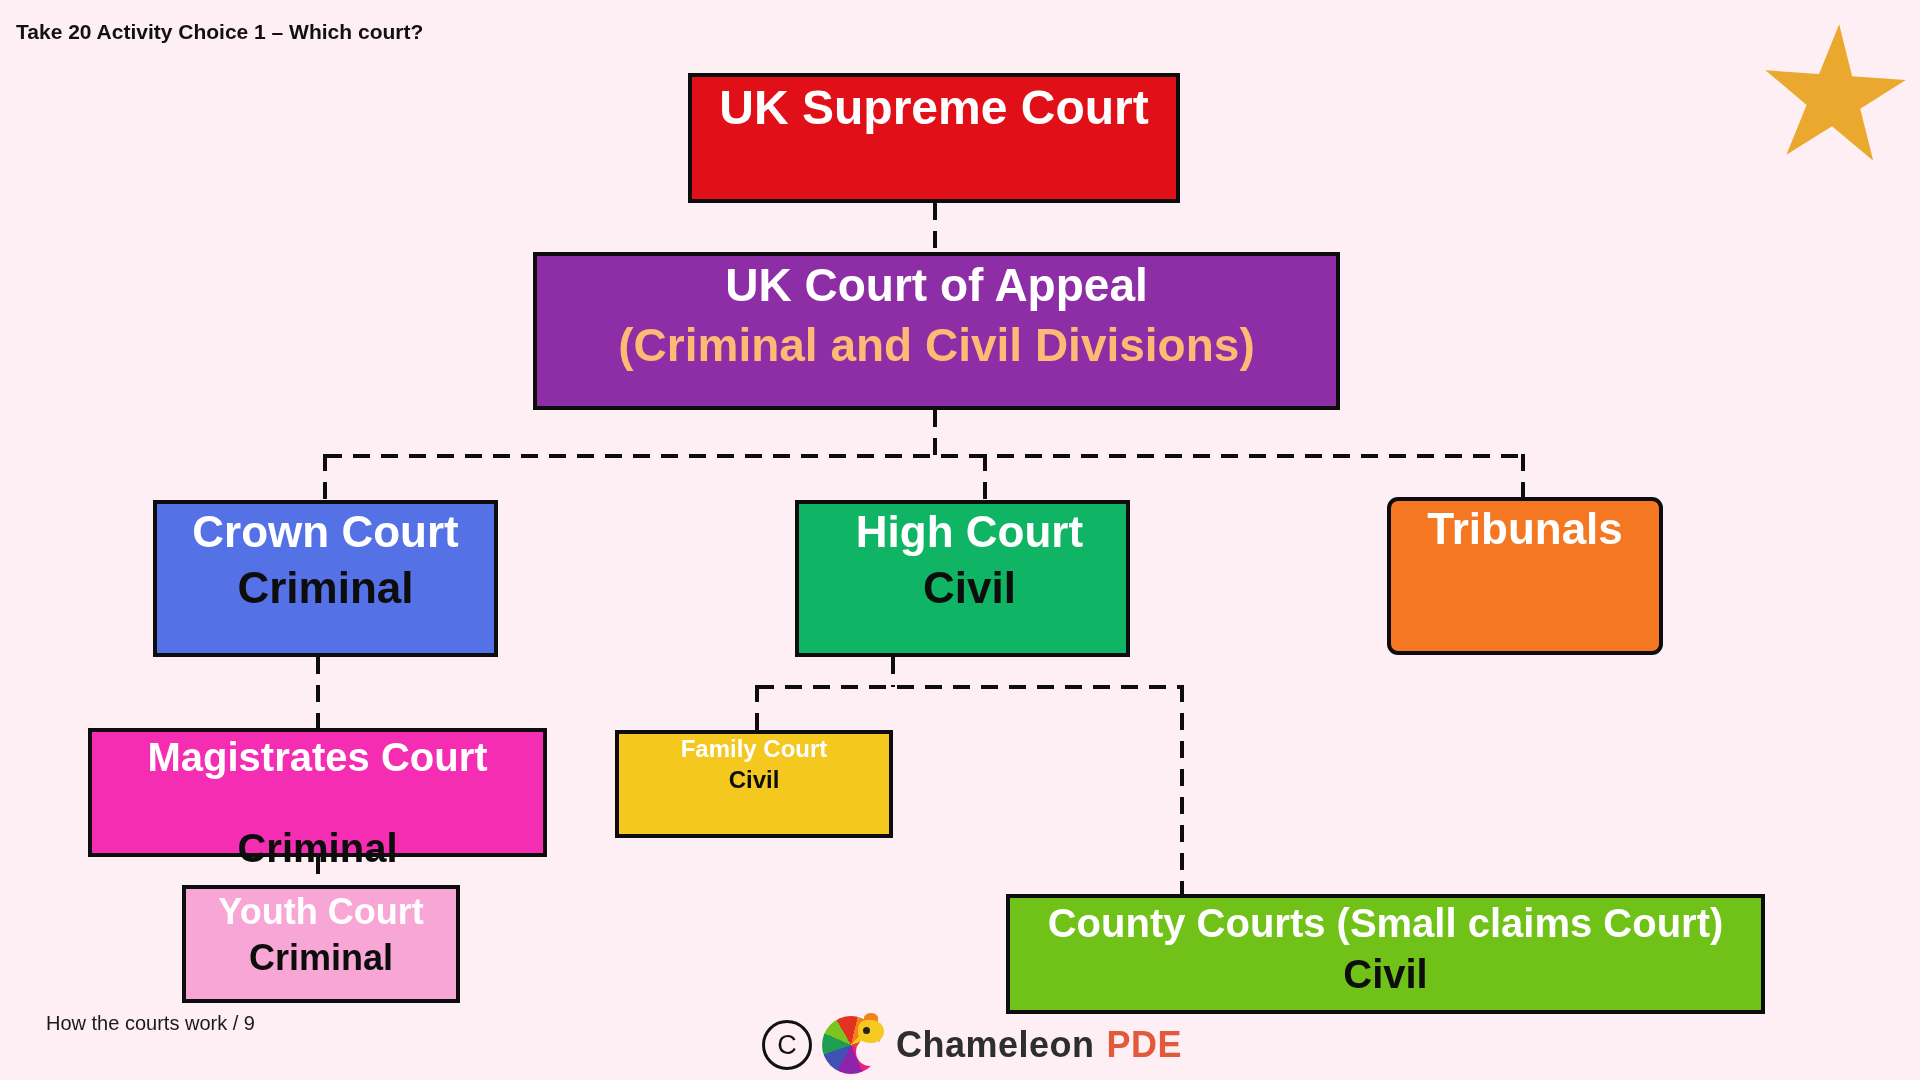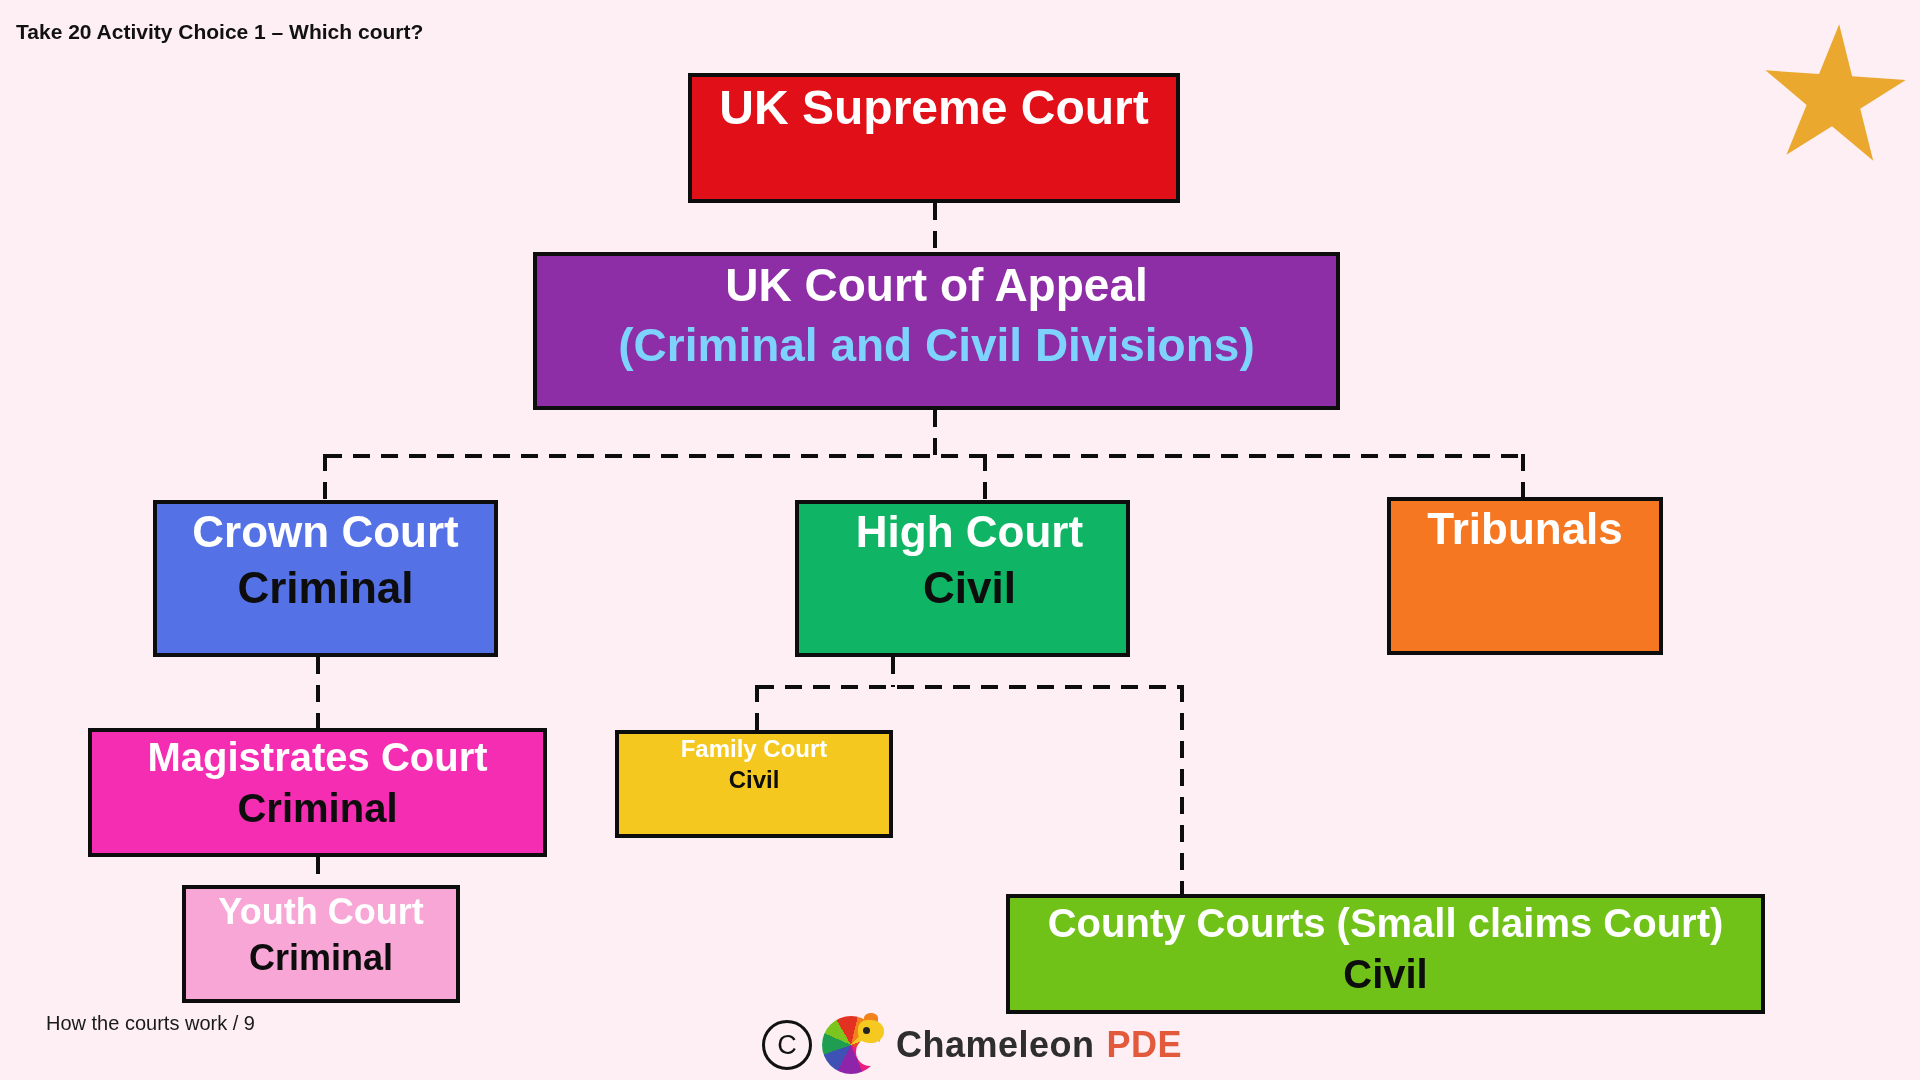--- a/index.html
+++ b/index.html
@@ -12,22 +12,22 @@
   .connectors{position:absolute;left:0;top:0;pointer-events:none;}
   .cline{fill:none;stroke-width:4px;}
 
   .node{position:absolute;box-sizing:border-box;border:4px solid #0d0d0d;
         display:flex;flex-direction:column;align-items:center;justify-content:flex-start;
         text-align:center;font-weight:700;line-height:1.28;}
   .n-supreme    {left:688px; top:73px;  width:492px;height:130px;font-size:48px;}
   .n-appeal     {left:533px; top:252px; width:807px;height:158px;font-size:46px;line-height:1.3;}
   .n-crown      {left:153px; top:500px; width:345px;height:157px;font-size:44px;}
   .n-high       {left:795px; top:500px; width:335px;height:157px;font-size:44px;padding-left:14px;}
-  .n-tribunals  {left:1387px;top:497px; width:276px;height:158px;font-size:44px;}
-  .n-magistrates{left:88px;  top:728px; width:459px;height:129px;font-size:40px;}
+  .n-tribunals  {left:1387px;top:497px; width:276px;height:158px;font-size:44px;border-radius:11px;}
+  .n-magistrates{left:88px;  top:728px; width:459px;height:129px;font-size:40px;gap:40px;}
   .n-family     {left:615px; top:730px; width:278px;height:108px;font-size:24px;}
   .n-youth      {left:182px; top:885px; width:278px;height:118px;font-size:36px;}
   .n-county     {left:1006px;top:894px; width:759px;height:120px;font-size:40px;}
 
   .star{position:absolute;left:1760px;top:24px;width:148px;height:148px;transform:rotate(4deg);}
 
   .logo{position:absolute;left:762px;top:1012px;display:flex;align-items:center;gap:10px;}
   .copyright-circle{width:44px;height:44px;border:3px solid #111;border-radius:50%;
         display:flex;align-items:center;justify-content:center;
         font-size:27px;font-weight:400;color:#111;line-height:1;}
@@ -67,21 +67,21 @@
       <path class="cline" d="M1182 685 V894"></path>
     </g>
   </svg>
 
   <div class="node n-supreme" style="background: rgb(225, 16, 24);">
     <div style="color: rgb(255, 255, 255);">UK Supreme Court</div>
   </div>
 
   <div class="node n-appeal" style="background: rgb(142, 46, 166);">
     <div style="color: rgb(255, 255, 255);">UK Court of Appeal</div>
-    <div style="color: #7dd3fc;">(Criminal and Civil Divisions)</div>
+    <div style="color: #fdba74;">(Criminal and Civil Divisions)</div>
   </div>
 
   <div class="node n-crown" style="background: rgb(85, 113, 230);">
     <div style="color: rgb(255, 255, 255);">Crown Court</div>
     <div style="color: rgb(13, 13, 13);">Criminal</div>
   </div>
 
   <div class="node n-high" style="background: rgb(15, 181, 100);">
     <div style="color: rgb(255, 255, 255);">High Court</div>
     <div style="color: rgb(13, 13, 13);">Civil</div>

